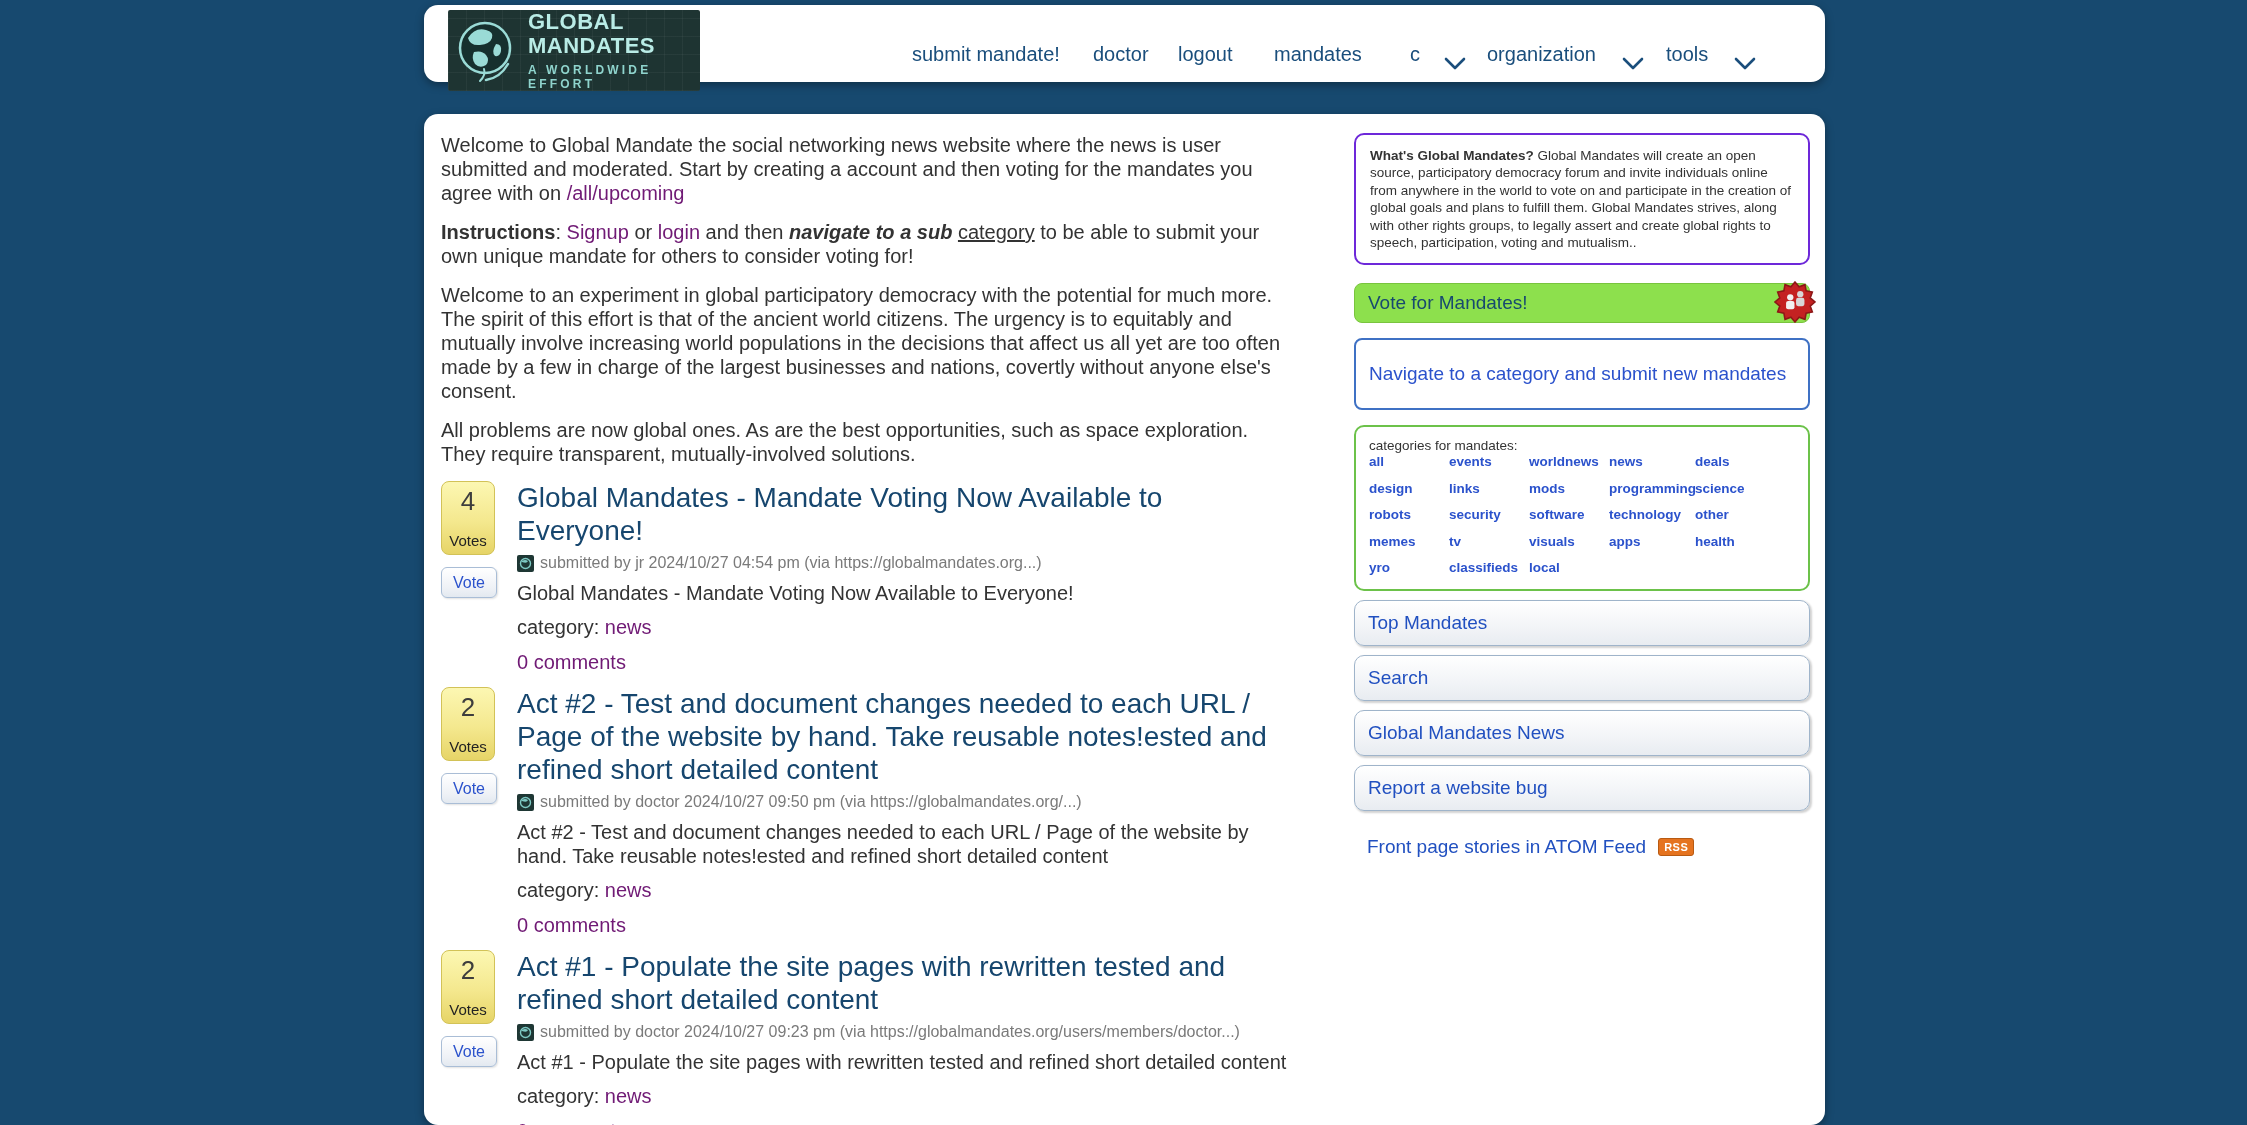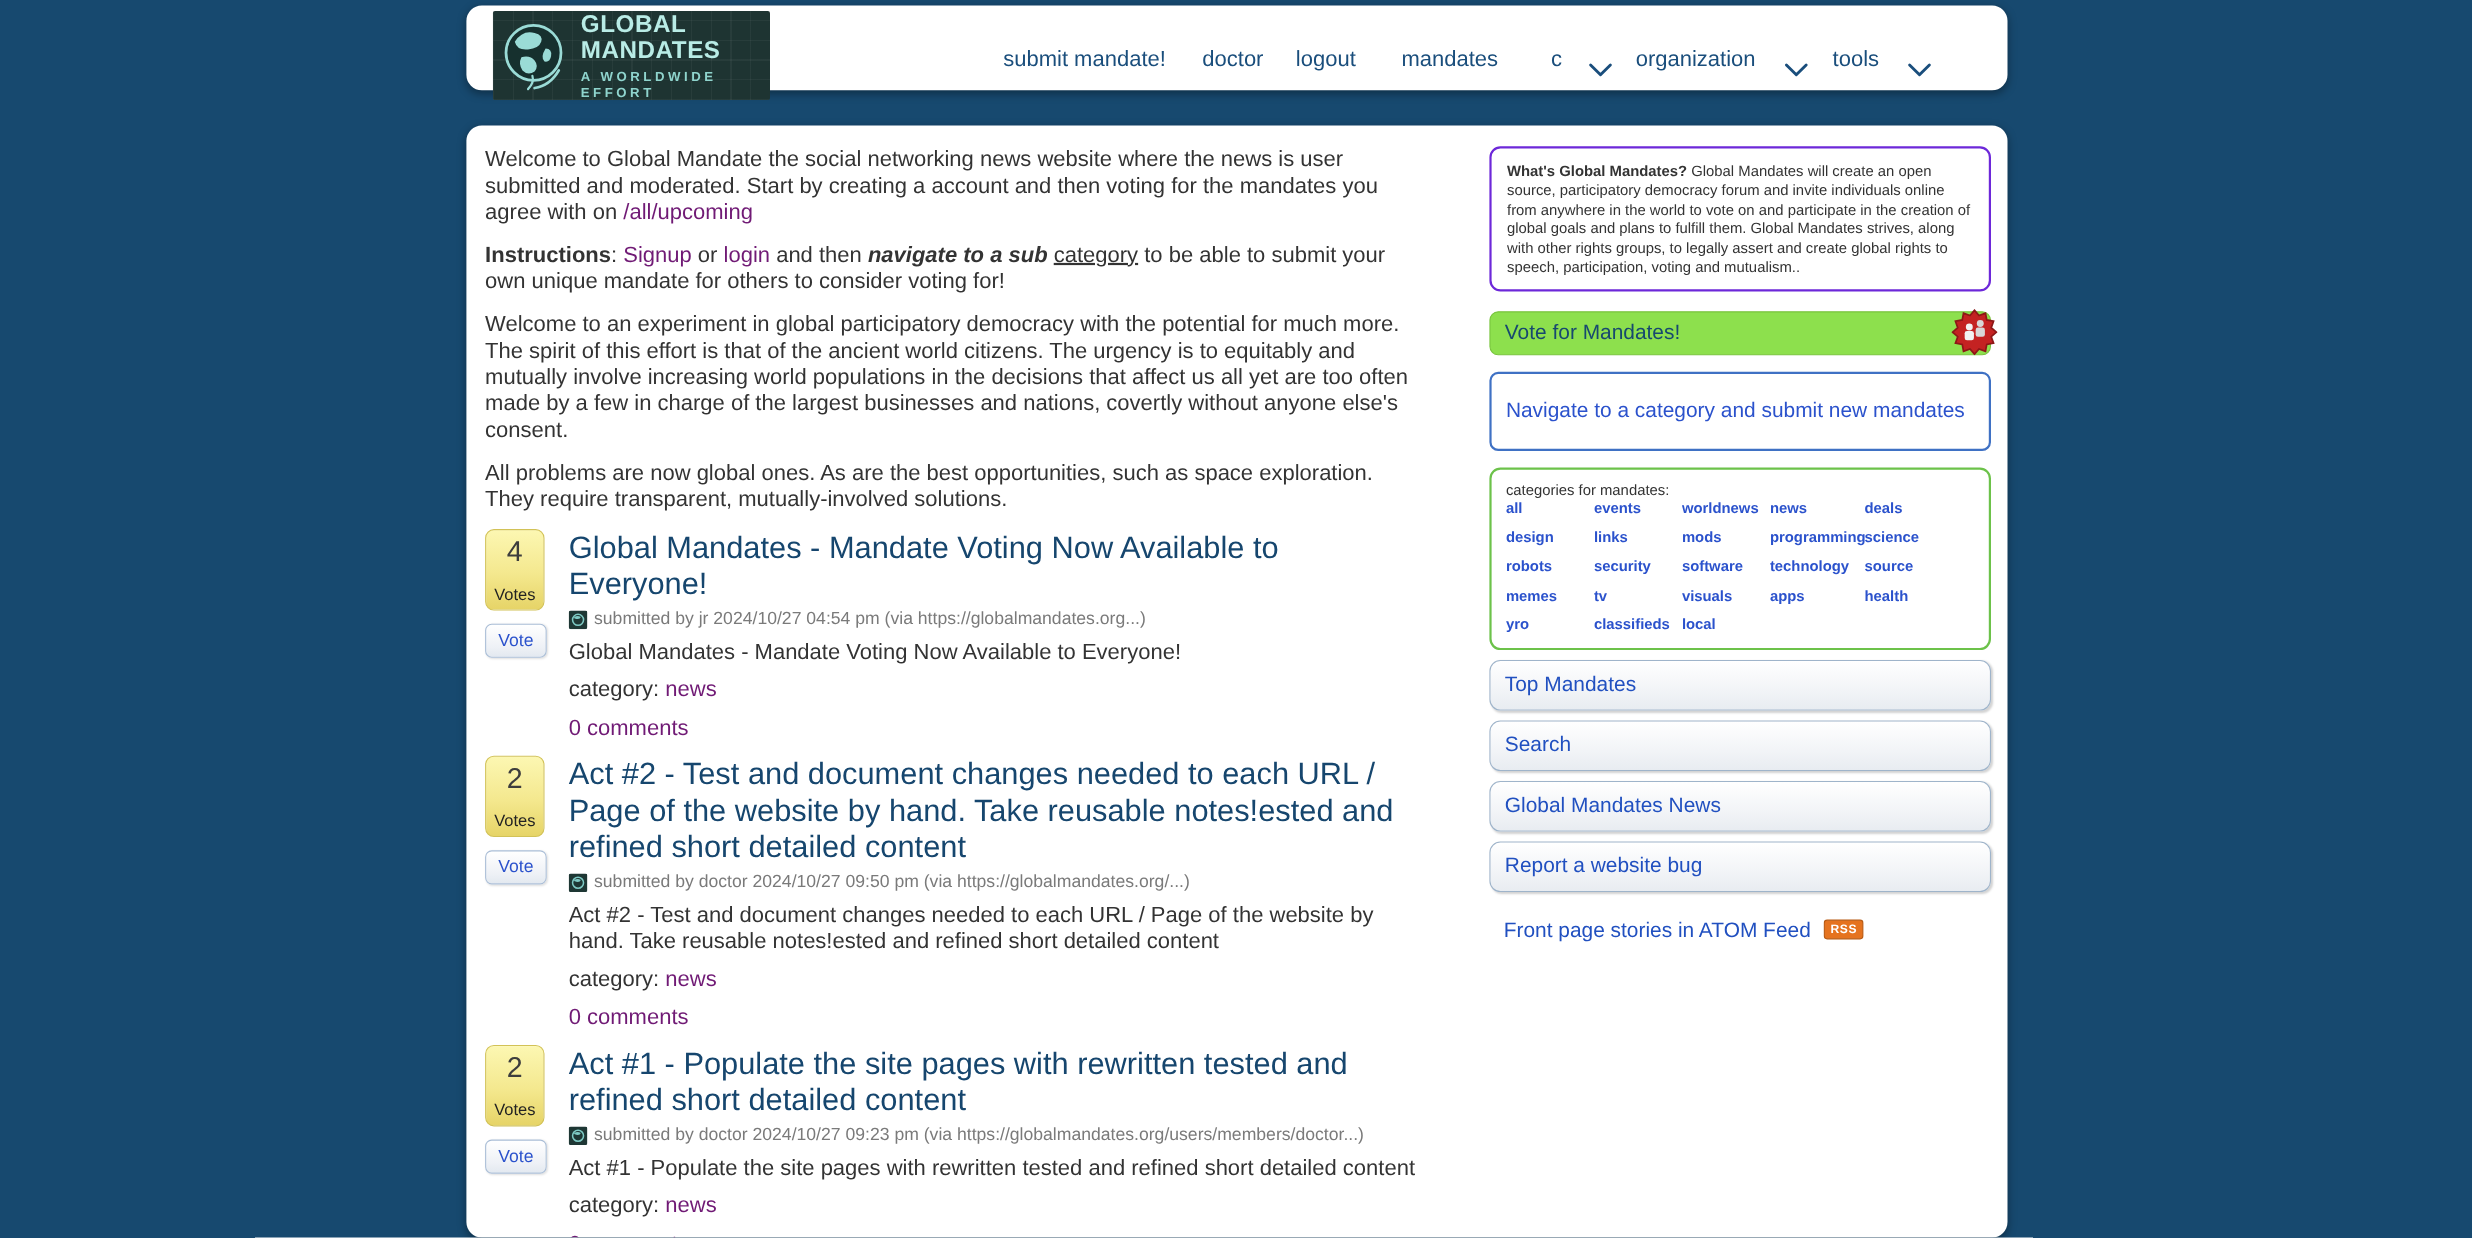--- a/index.html
+++ b/index.html
@@ -107,21 +107,21 @@
   .cat-link{font-size:13.5px;font-weight:bold;color:#2b52cc;cursor:pointer;line-height:17px;}
   .panel{
     margin-top:9px;height:46px;box-sizing:border-box;
     border:1px solid #9fb4ca;border-radius:10px;
     background:linear-gradient(180deg,#ffffff 0%,#f2f4f7 60%,#e8ecf1 100%);
     box-shadow:1.5px 1.5px 2px rgba(0,0,0,0.18);
     display:flex;align-items:center;padding-left:13px;
     font-size:19px;color:#2150c0;cursor:pointer;
   }
   .panel:first-of-type{margin-top:15px;}
-  .atom-row{margin-top:25px;display:flex;align-items:flex-start;padding-left:13px;}
+  .atom-row{margin-top:25px;display:flex;align-items:center;padding-left:13px;}
   .atom-link{font-size:19px;color:#2150c0;cursor:pointer;}
   .rss-badge{
     margin-left:12px;background:#e5731f;border:1px solid #b85a12;border-radius:3px;
     color:#ffffff;font-size:11px;font-weight:bold;padding:2px 5px;letter-spacing:0.5px;
     cursor:pointer;
   }
 </style>
 </head>
 <body>
 
@@ -270,21 +270,21 @@
         <a class="cat-link">deals</a>
         <a class="cat-link">design</a>
         <a class="cat-link">links</a>
         <a class="cat-link">mods</a>
         <a class="cat-link">programming</a>
         <a class="cat-link">science</a>
         <a class="cat-link">robots</a>
         <a class="cat-link">security</a>
         <a class="cat-link">software</a>
         <a class="cat-link">technology</a>
-        <a class="cat-link">source</a>
+        <a class="cat-link">other</a>
         <a class="cat-link">memes</a>
         <a class="cat-link">tv</a>
         <a class="cat-link">visuals</a>
         <a class="cat-link">apps</a>
         <a class="cat-link">health</a>
         <a class="cat-link">yro</a>
         <a class="cat-link">classifieds</a>
         <a class="cat-link">local</a>
       </div>
     </div>

